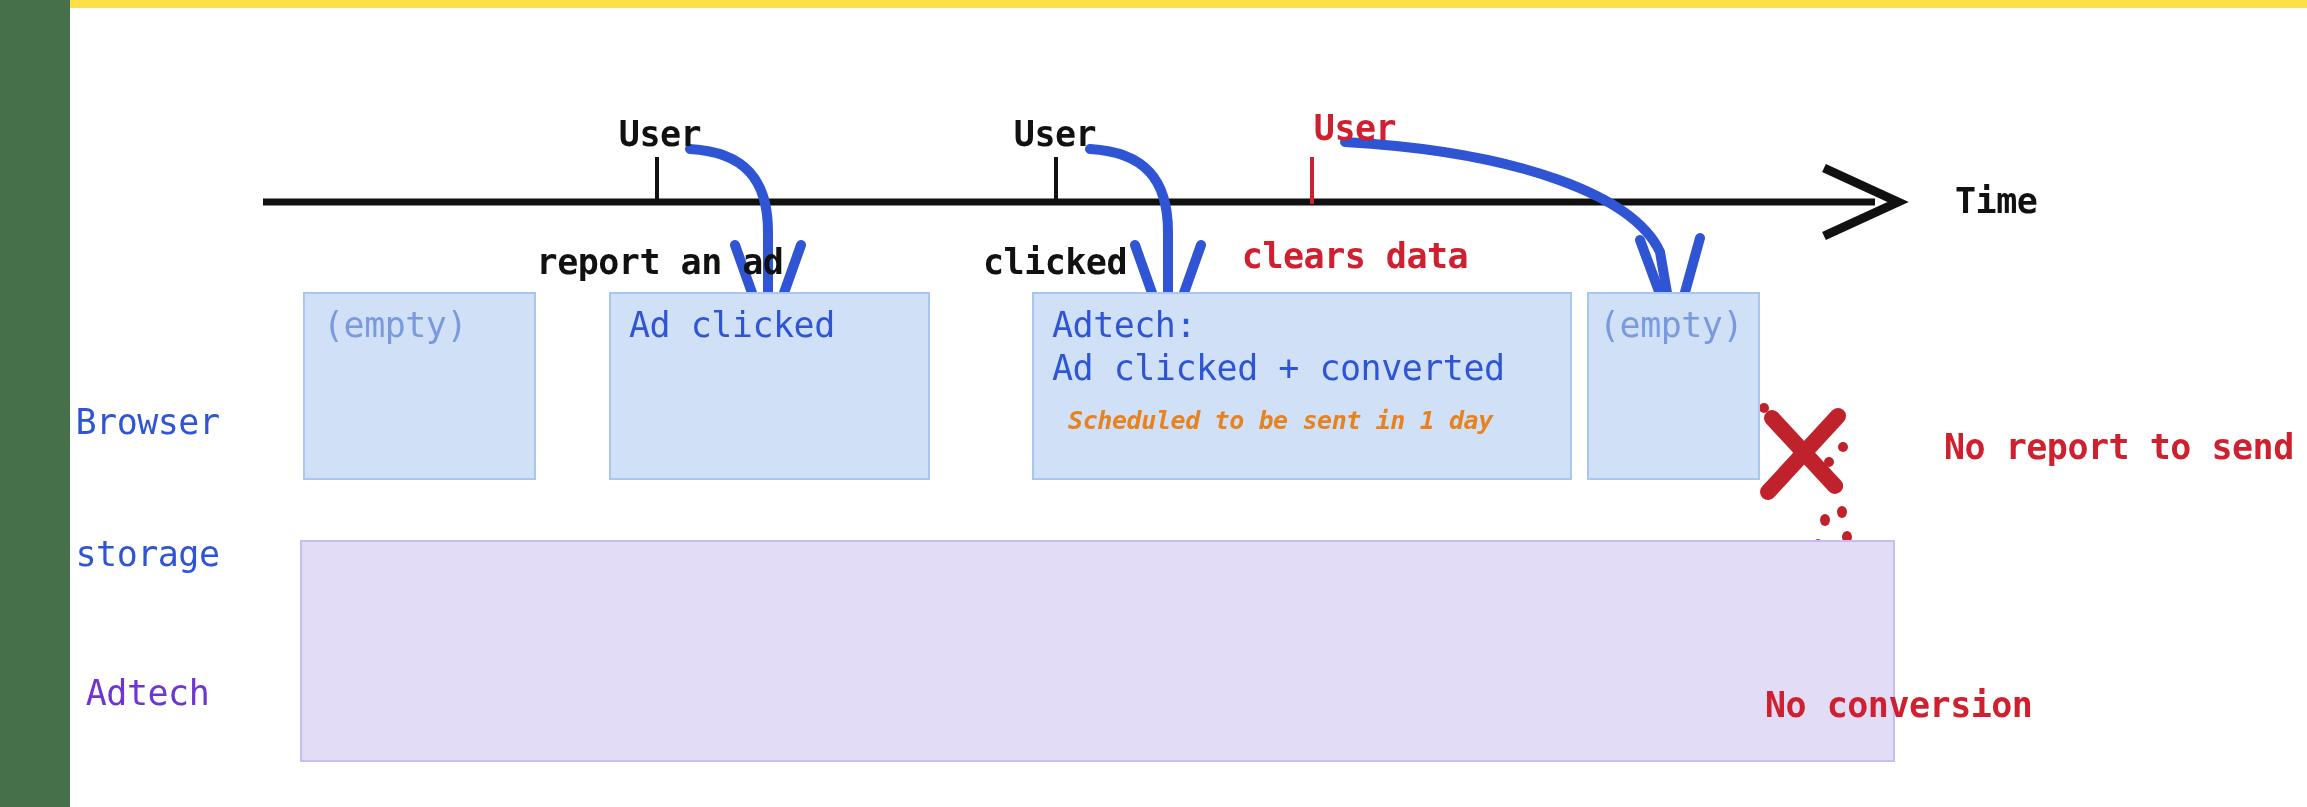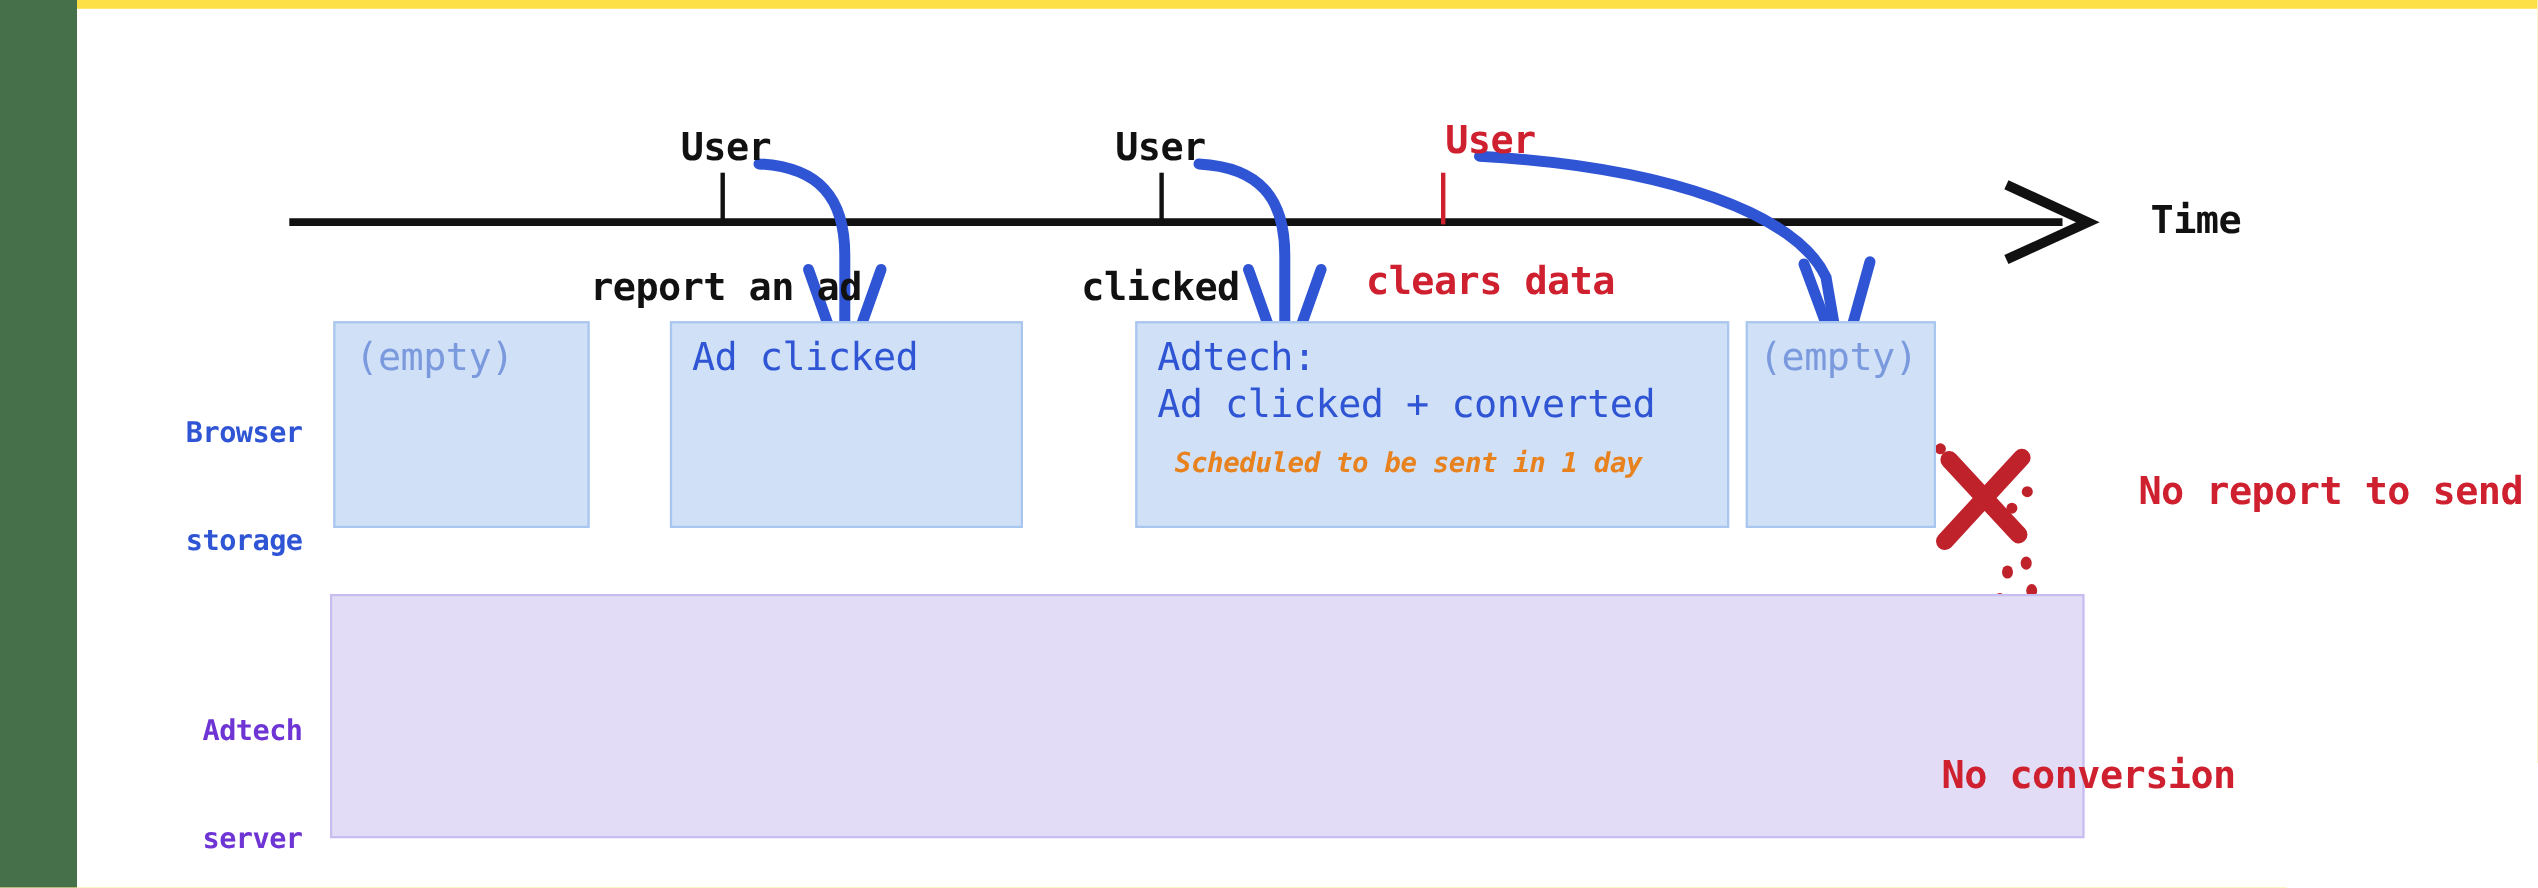--- a/index.html
+++ b/index.html
@@ -47,23 +47,22 @@
     color: #111111;
     text-align: center;
   }
   .ev-label.red { color: #cf2030; }
   .time-label {
     font-size: 35px;
     color: #111111;
     font-weight: 700;
   }
   .row-label {
-    font-size: 26px;
-    font-weight: 700;
-    text-align: right;
+    font-size: 35px;
+    font-weight: 400;
     line-height: 1.26;
   }
   .row-label.browser { color: #2f55d4; }
   .row-label.adtech  { color: #6e34d4; }
 
   .sbox {
     position: absolute;
     background: #cfe0f7;
     border: 2px solid #a8c6ee;
     box-sizing: border-box;

